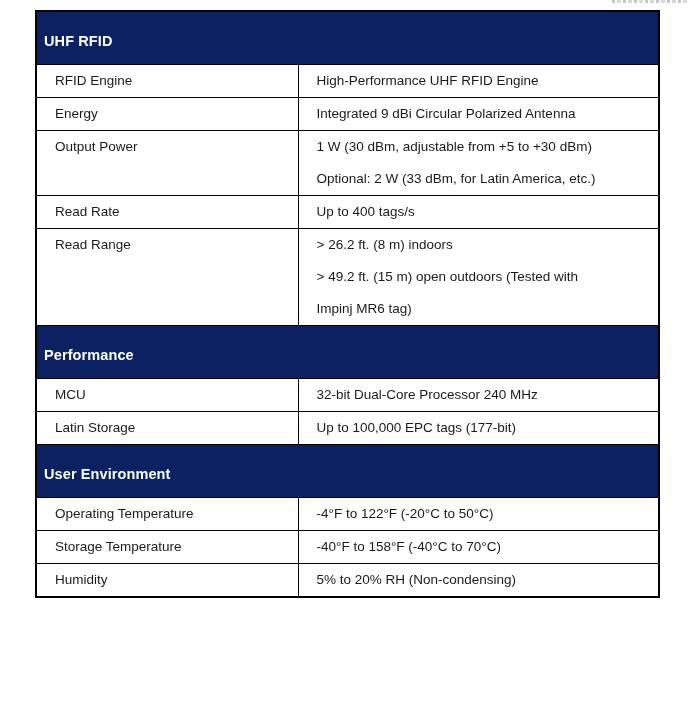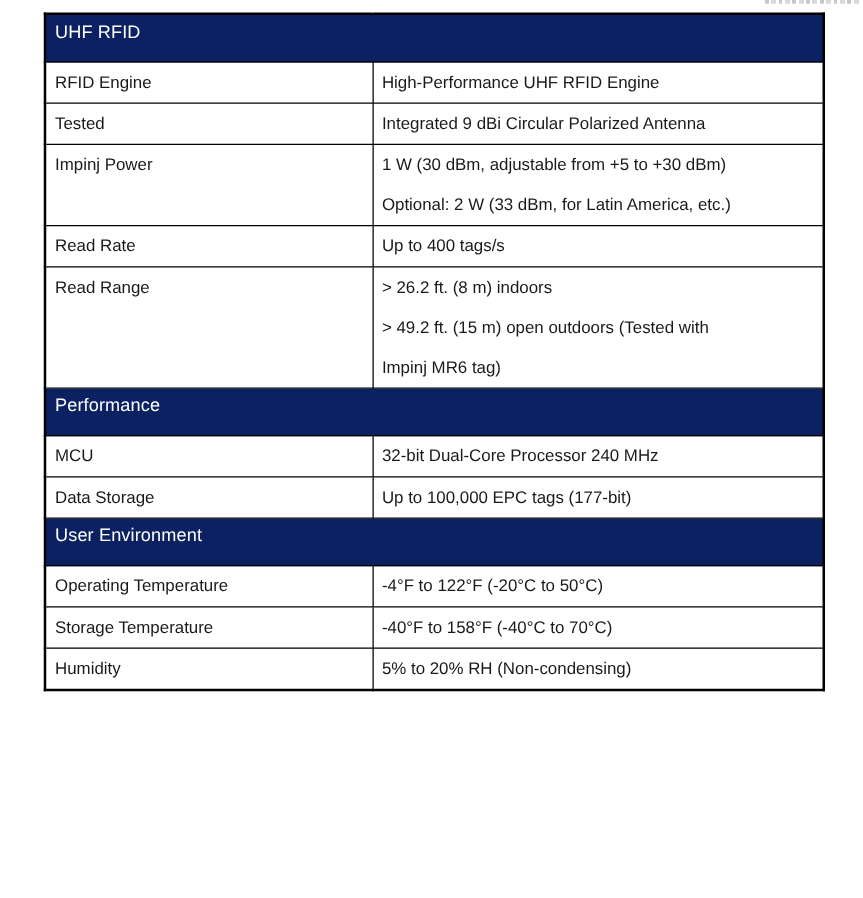--- a/index.html
+++ b/index.html
@@ -37,31 +37,31 @@
   col.c-label { width: 262px; }
   col.c-value { width: 361px; }
   td {
     border: 1px solid #000000;
     vertical-align: top;
     box-sizing: border-box;
   }
   tr.section-row td {
     background: var(--header-bg, #0b2161);
     color: var(--header-fg, #ffffff);
-    font-weight: normal;
+    font-weight: bold;
     font-size: 14.5px;
     line-height: 20px;
-    padding: 4px 7px 13px 7px;
+    padding: 19px 7px 13px 7px;
     letter-spacing: 0.1px;
   }
   td.label-cell, td.value-cell {
     color: var(--body-fg, #1a1a1a);
     font-size: 13.5px;
     line-height: 32px;
-    padding: 0 7px;
+    padding: 0 18px;
   }
   .value-line, .label-line {
     height: 32px;
     white-space: nowrap;
   }
 </style>
 </head>
 <body style="background: rgb(255, 255, 255);">
 
 <div class="corner-fragment"></div>
@@ -78,29 +78,29 @@
       <tr>
         <td class="label-cell">
           <div class="label-line">RFID Engine</div>
         </td>
         <td class="value-cell">
           <div class="value-line">High-Performance UHF RFID Engine</div>
         </td>
       </tr>
       <tr>
         <td class="label-cell">
-          <div class="label-line">Tested</div>
+          <div class="label-line">Energy</div>
         </td>
         <td class="value-cell">
           <div class="value-line">Integrated 9 dBi Circular Polarized Antenna</div>
         </td>
       </tr>
       <tr>
         <td class="label-cell">
-          <div class="label-line">Impinj Power</div>
+          <div class="label-line">Output Power</div>
         </td>
         <td class="value-cell">
           <div class="value-line">1 W (30 dBm, adjustable from +5 to +30 dBm)</div>
           <div class="value-line">Optional: 2 W (33 dBm, for Latin America, etc.)</div>
         </td>
       </tr>
       <tr>
         <td class="label-cell">
           <div class="label-line">Read Rate</div>
         </td>
@@ -124,21 +124,21 @@
       <tr>
         <td class="label-cell">
           <div class="label-line">MCU</div>
         </td>
         <td class="value-cell">
           <div class="value-line">32-bit Dual-Core Processor 240 MHz</div>
         </td>
       </tr>
       <tr>
         <td class="label-cell">
-          <div class="label-line">Data Storage</div>
+          <div class="label-line">Latin Storage</div>
         </td>
         <td class="value-cell">
           <div class="value-line">Up to 100,000 EPC tags (177-bit)</div>
         </td>
       </tr>
       <tr class="section-row">
         <td colspan="2">User Environment</td>
       </tr>
       <tr>
         <td class="label-cell">

